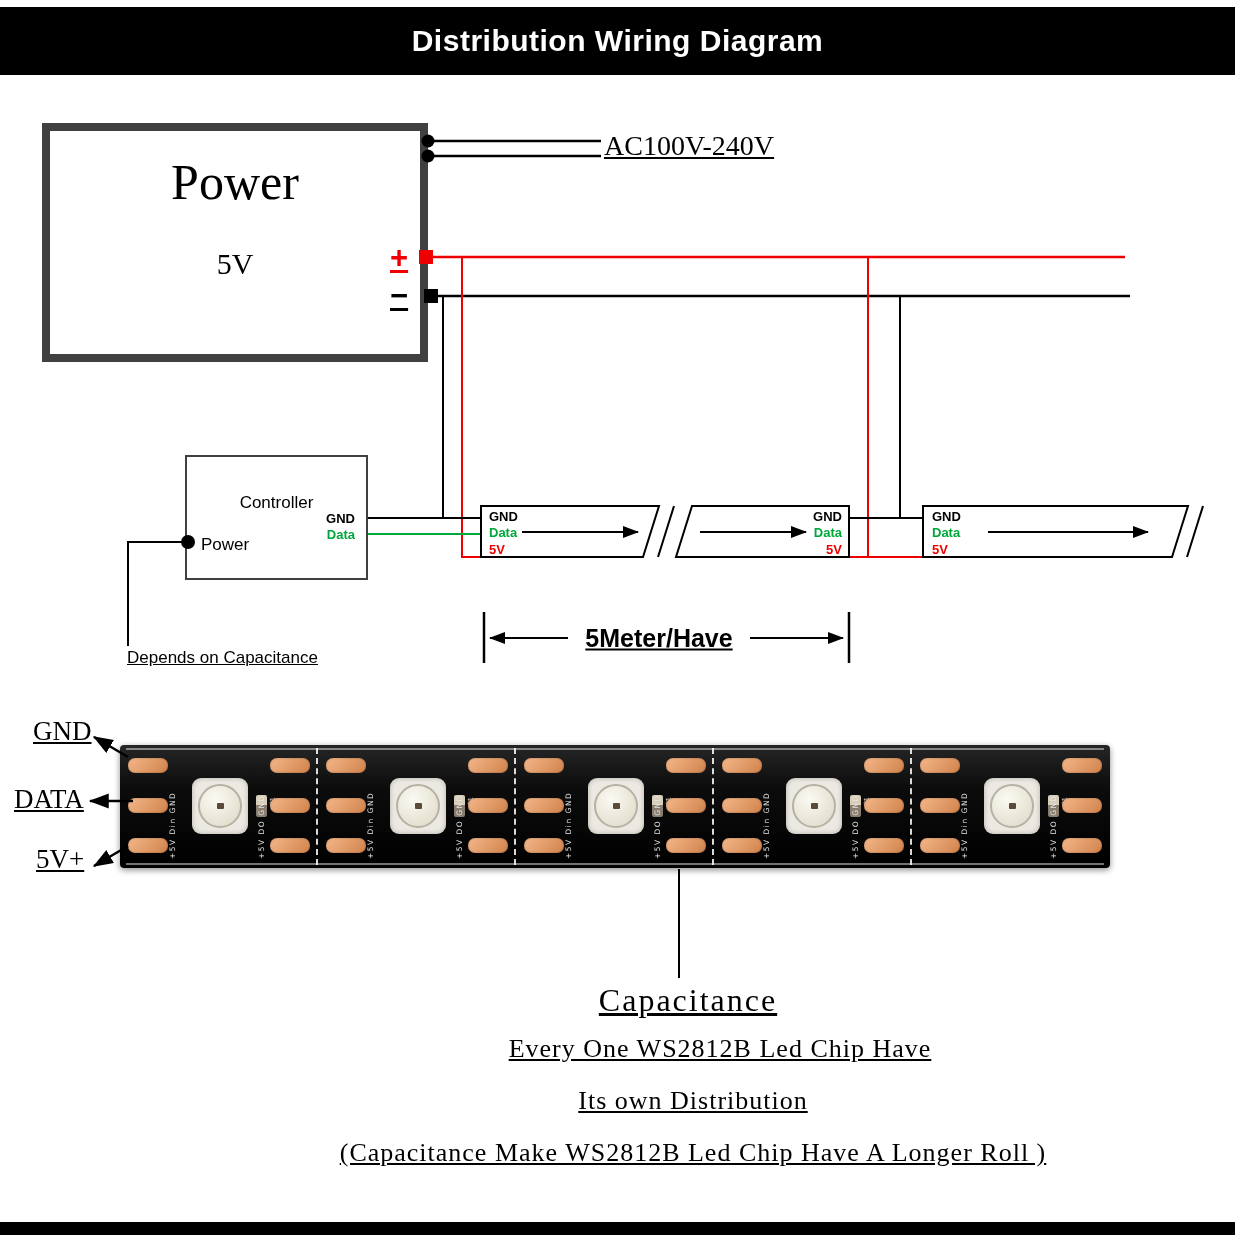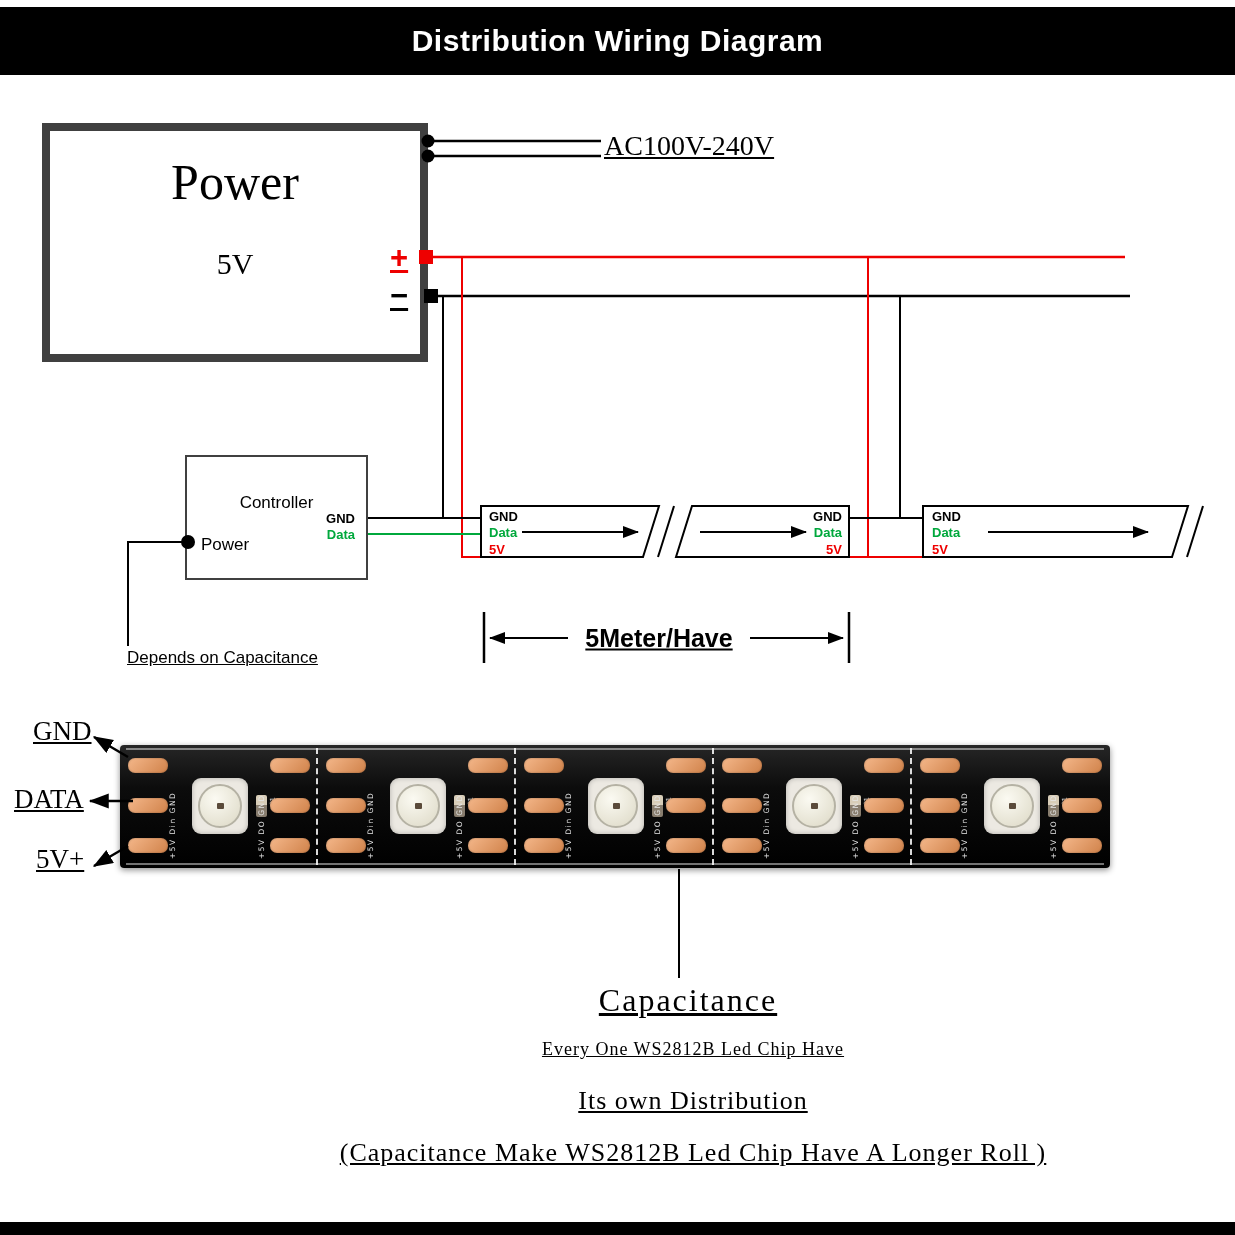--- a/index.html
+++ b/index.html
@@ -228,17 +228,17 @@
 <div class="seg-lbl c-red" style="left:932px;top:543px;">5V</div>
 
 <div class="lbl dim-label" style="left:659px;top:638px;transform:translate(-50%,-50%);">5Meter/Have</div>
 <div class="lbl" style="left:127px;top:649px;font-size:17px;font-weight:500;">Depends on Capacitance</div>
 
 <div class="lbl serif" style="left:33px;top:718px;font-size:27px;">GND</div>
 <div class="lbl serif" style="left:14px;top:786px;font-size:27px;">DATA</div>
 <div class="lbl serif" style="left:36px;top:846px;font-size:27px;">5V+</div>
 
 <div class="lbl serif" style="left:688px;top:1000px;transform:translate(-50%,-50%);font-size:32px;letter-spacing:2px;">Capacitance</div>
-<div class="lbl serif" style="left:693px;top:1049px;transform:translate(-50%,-50%);font-size:18px;letter-spacing:1px;">Every One WS2812B Led Chip Have</div>
+<div class="lbl serif" style="left:720px;top:1049px;transform:translate(-50%,-50%);font-size:26px;letter-spacing:1px;">Every One WS2812B Led Chip Have</div>
 <div class="lbl serif" style="left:693px;top:1101px;transform:translate(-50%,-50%);font-size:26px;letter-spacing:1px;">Its own Distribution</div>
 <div class="lbl serif" style="left:693px;top:1153px;transform:translate(-50%,-50%);font-size:26px;letter-spacing:1px;">(Capacitance Make WS2812B Led Chip Have A Longer Roll )</div>
 
 <div class="footer-bar"></div>
 
 </body></html>

